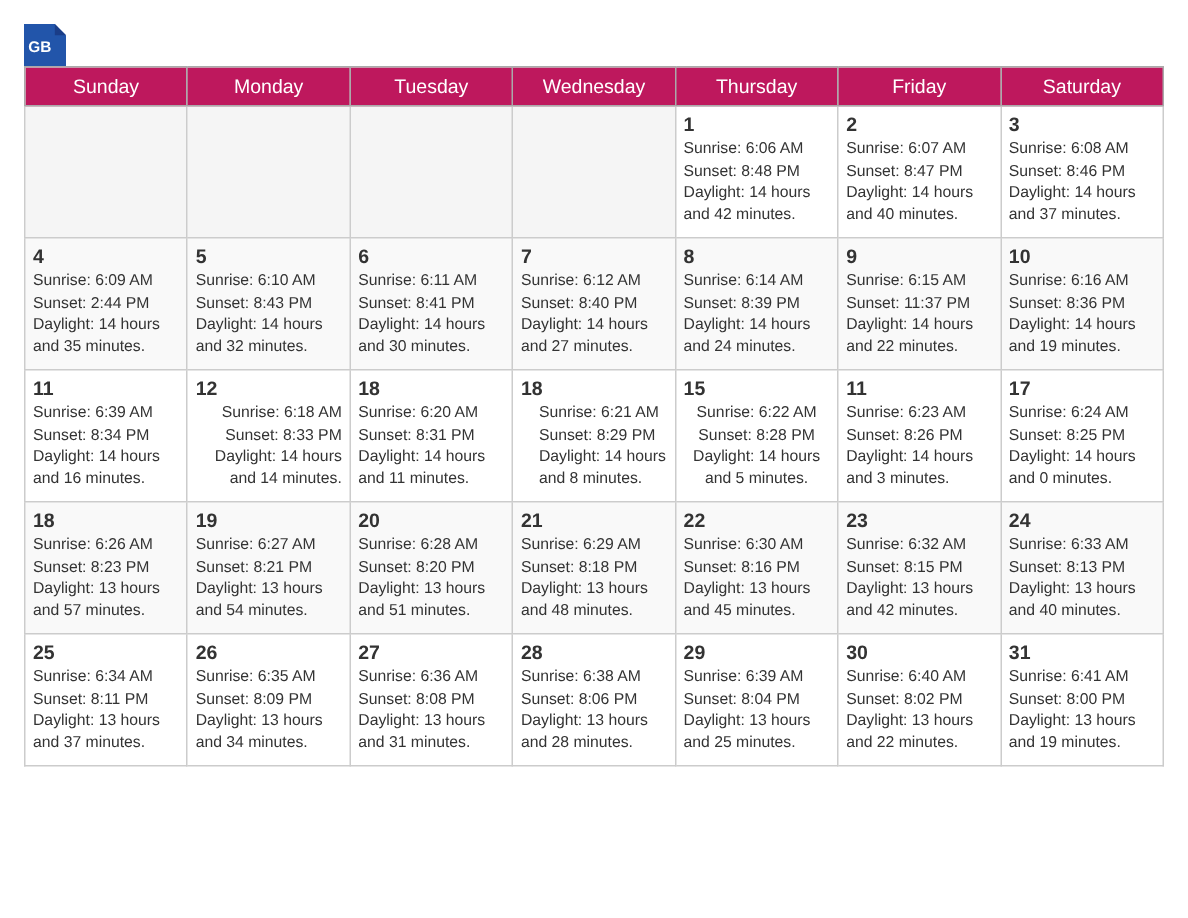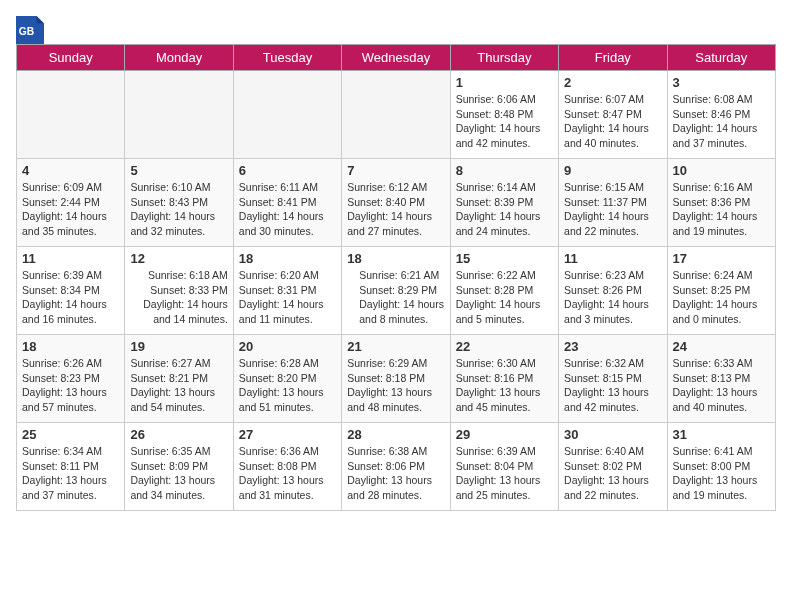--- a/index.html
+++ b/index.html
@@ -223,21 +223,21 @@
         </td>
         <td>
           <span class="day-num">18</span>
           <div class="day-info" style="white-space: pre-line; margin-left: 12px;">Sunrise: 6:21 AM
 Sunset: 8:29 PM
 Daylight: 14 hours
 and 8 minutes.</div>
         </td>
         <td>
           <span class="day-num">15</span>
-          <div class="day-info" style="white-space: pre-line;">Sunrise: 6:22 AM
+          <div class="day-info" style="white-space: pre-line; text-align: center;">Sunrise: 6:22 AM
 Sunset: 8:28 PM
 Daylight: 14 hours
 and 5 minutes.</div>
         </td>
         <td>
           <span class="day-num">11</span>
           <div class="day-info" style="white-space: pre-line;">Sunrise: 6:23 AM
 Sunset: 8:26 PM
 Daylight: 14 hours
 and 3 minutes.</div>

